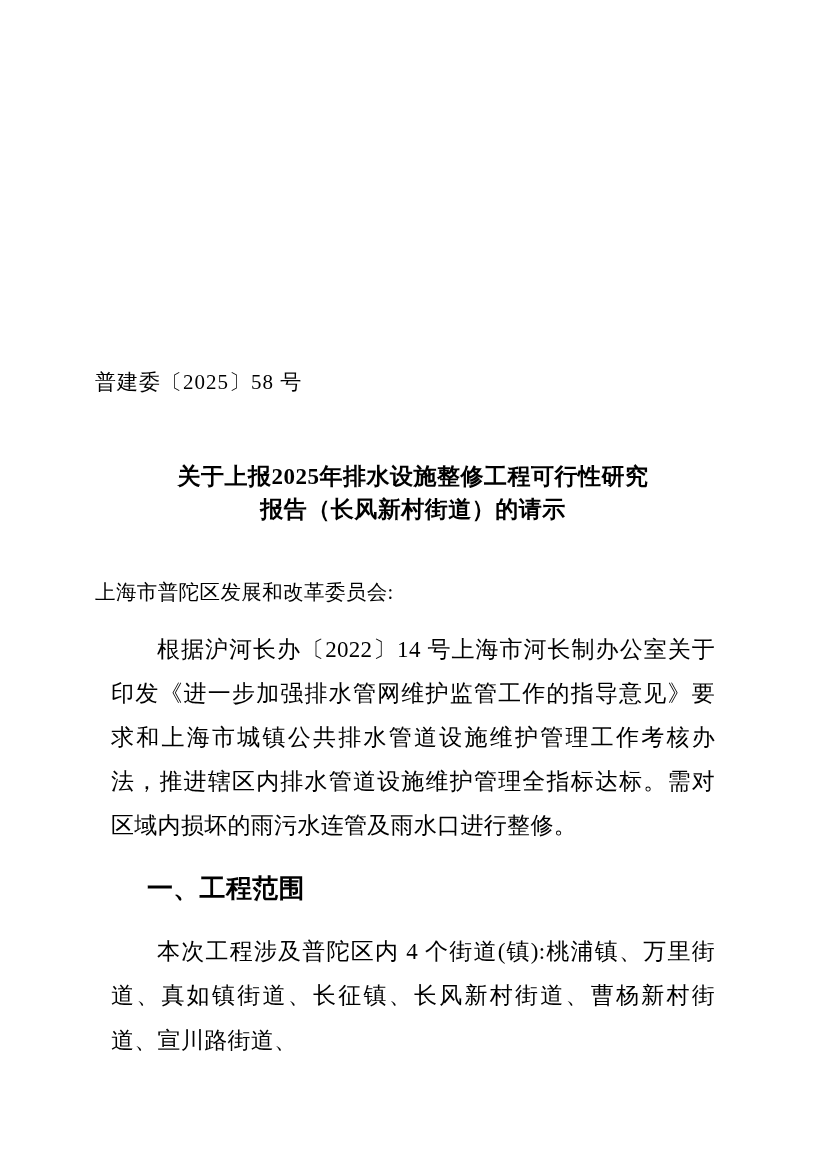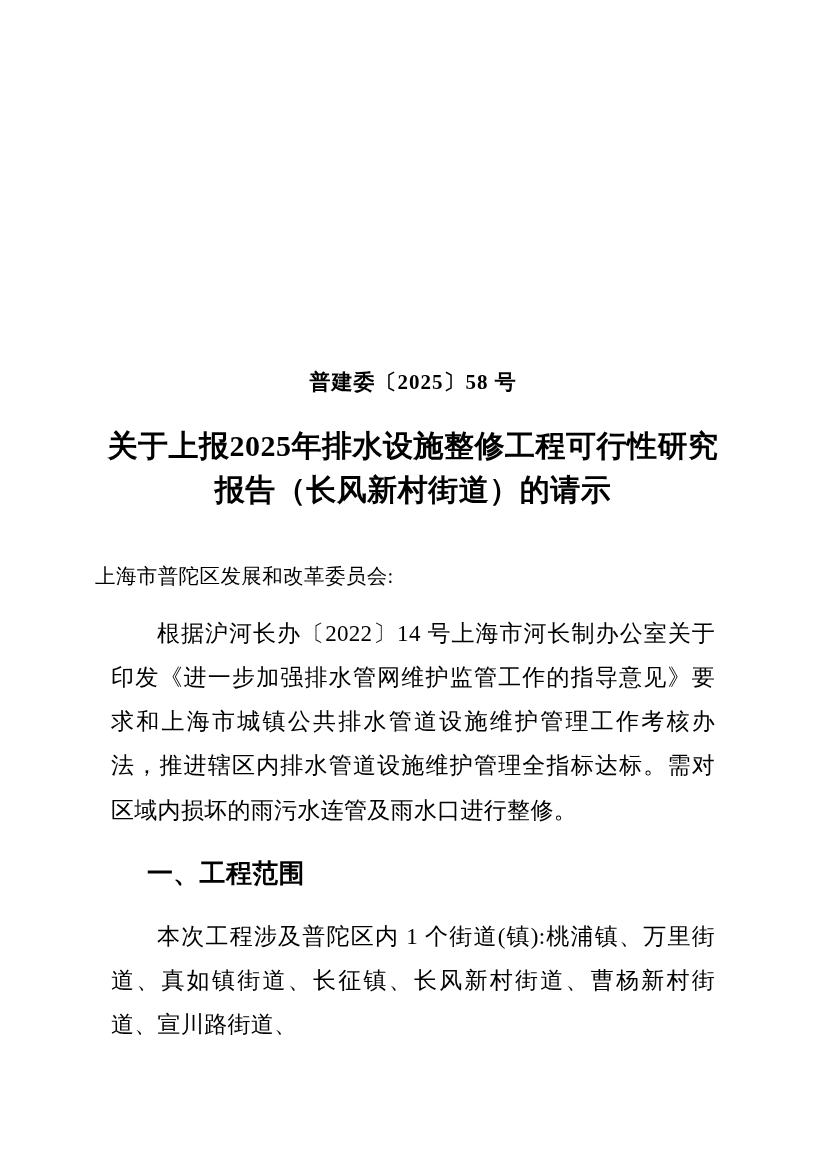--- a/index.html
+++ b/index.html
@@ -17,30 +17,29 @@
   }
   .page {
     position: relative;
     width: 826px;
     height: 1169px;
     box-sizing: border-box;
     padding: 0 95px;
   }
   .doc-number {
     margin-top: 368px;
-    text-align: center;
+    text-align: left;
     font-size: 21px;
     letter-spacing: 1px;
     font-family: "Liberation Serif", "DejaVu Serif", serif;
-    font-weight: bold;
   }
   .doc-title {
-    margin-top: 28px;
+    margin-top: 64px;
     text-align: center;
-    font-size: 30px;
+    font-size: 23px;
     font-weight: bold;
     line-height: 1.45;
     letter-spacing: 0.5px;
     font-family: "Liberation Serif", "DejaVu Serif", serif;
   }
   .doc-title .line {
     display: block;
   }
   .recipient {
     margin-top: 46px;
@@ -80,15 +79,15 @@
     <span class="line">报告（长风新村街道）的请示</span>
   </div>
 
   <div class="recipient">上海市普陀区发展和改革委员会:</div>
 
   <p class="para indent">根据沪河长办〔2022〕14 号上海市河长制办公室关于印发《进一步加强排水管网维护监管工作的指导意见》要求和上海市城镇公共排水管道设施维护管理工作考核办法，推进辖区内排水管道设施维护管理全指标达标。需对区域内损坏的雨污水连管及雨水口进行整修。</p>
 
 
   <p class="section-heading">一、工程范围</p>
 
-  <p class="para indent">本次工程涉及普陀区内 1 个街道(镇):桃浦镇、万里街道、真如镇街道、长征镇、长风新村街道、曹杨新村街道、宣川路街道、</p>
+  <p class="para indent">本次工程涉及普陀区内 4 个街道(镇):桃浦镇、万里街道、真如镇街道、长征镇、长风新村街道、曹杨新村街道、宣川路街道、</p>
 
 </div>
 
 </body></html>

